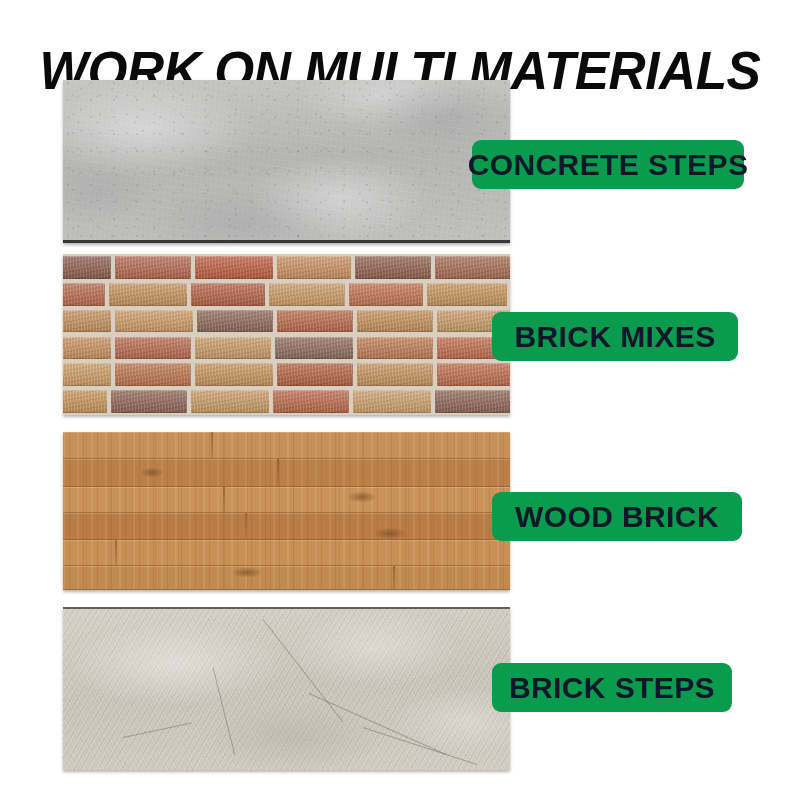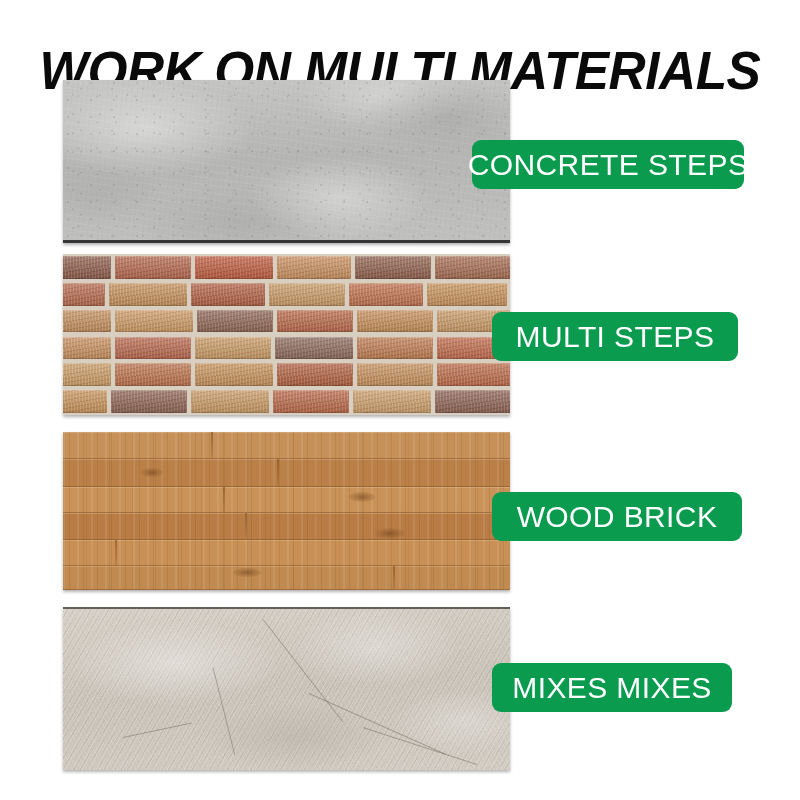--- a/index.html
+++ b/index.html
@@ -178,24 +178,24 @@
 
   
   .label-pill {
     position: absolute;
     display: flex;
     align-items: center;
     justify-content: center;
     height: 49px;
     border-radius: 9px;
     background: #0a9b4e;
-    color: #ffffff;
+    color: #0f172a;
     font-family: "Liberation Sans", sans-serif;
     font-size: 30px;
-    font-weight: 400;
+    font-weight: 700;
     letter-spacing: 0.4px;
     white-space: nowrap;
     padding: 0 16px;
     box-sizing: border-box;
   }
 </style>
 </head>
 <body>
 
 <div id="page">
@@ -263,21 +263,21 @@
           <div class="brick" style="left:-34px; width:78px; background-color:#c99358;"></div>
           <div class="brick" style="left:48px;  width:76px; background-color:#8f6251;"></div>
           <div class="brick" style="left:128px; width:78px; background-color:#cb9a63;"></div>
           <div class="brick" style="left:210px; width:76px; background-color:#bb6747;"></div>
           <div class="brick" style="left:290px; width:78px; background-color:#ce9f69;"></div>
           <div class="brick" style="left:372px; width:78px; background-color:#8d6152;"></div>
         </div>
 
       </div>
     </div>
-    <div class="label-pill" style="left:492px; top:312px; width:246px;">MULTI STEPS</div>
+    <div class="label-pill" style="left:492px; top:312px; width:246px;">BRICK MIXES</div>
   </div>
 
   <div class="material-row">
     <div class="swatch" style="top:432px; height:158px;">
       <div class="swatch-inner tex-wood">
         <div class="plank" style="top:0px;   height:27px; background-color:#c69059;"></div>
         <div class="plank" style="top:27px;  height:28px; background-color:#bb8048;"></div>
         <div class="plank" style="top:55px;  height:26px; background-color:#c89258;"></div>
         <div class="plank" style="top:81px;  height:27px; background-color:#b97c45;"></div>
         <div class="plank" style="top:108px; height:26px; background-color:#c89055;"></div>
@@ -303,16 +303,16 @@
     <div class="swatch" style="top:607px; height:163px;">
       <div class="swatch-inner tex-mixes">
         <div class="crack" style="left:200px; top:12px;  width:130px; height:1px; transform:rotate(52deg);"></div>
         <div class="crack" style="left:246px; top:86px;  width:150px; height:1px; transform:rotate(24deg);"></div>
         <div class="crack" style="left:150px; top:60px;  width:90px;  height:1px; transform:rotate(76deg);"></div>
         <div class="crack" style="left:300px; top:120px; width:120px; height:1px; transform:rotate(18deg);"></div>
         <div class="crack" style="left:60px;  top:130px; width:70px;  height:1px; transform:rotate(-12deg);"></div>
       </div>
       <div class="edge-top"></div>
     </div>
-    <div class="label-pill" style="left:492px; top:663px; width:240px;">MIXES MIXES</div>
+    <div class="label-pill" style="left:492px; top:663px; width:240px;">BRICK STEPS</div>
   </div>
 
 </div>
 
 </body></html>

